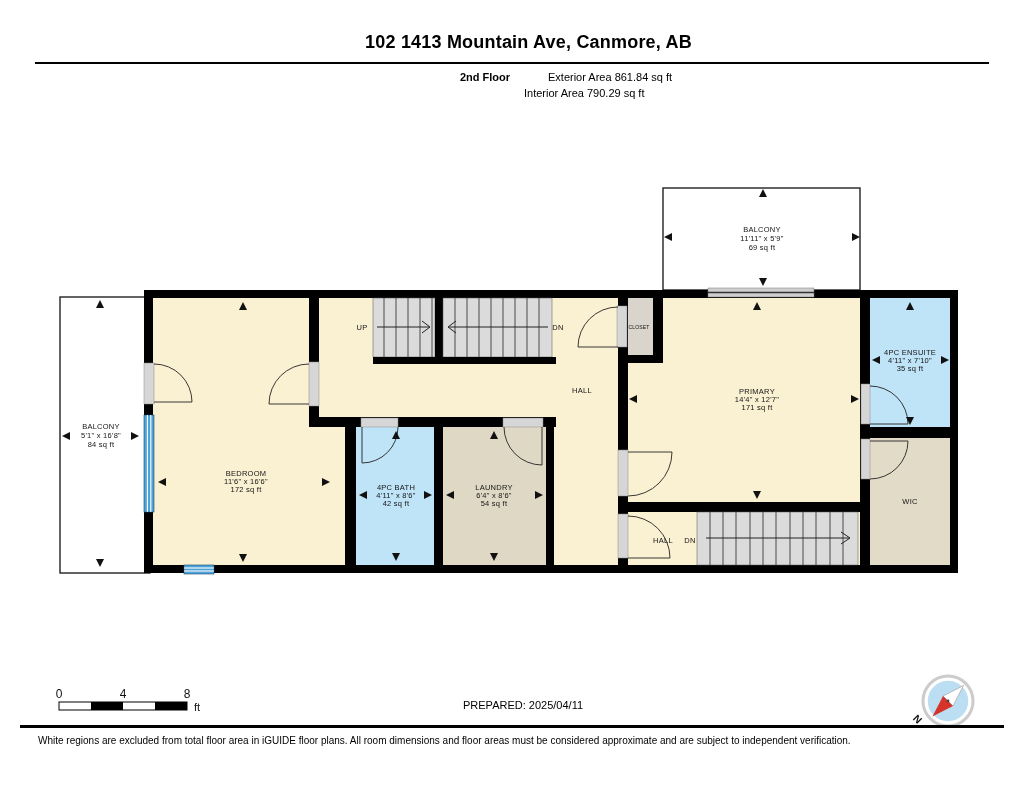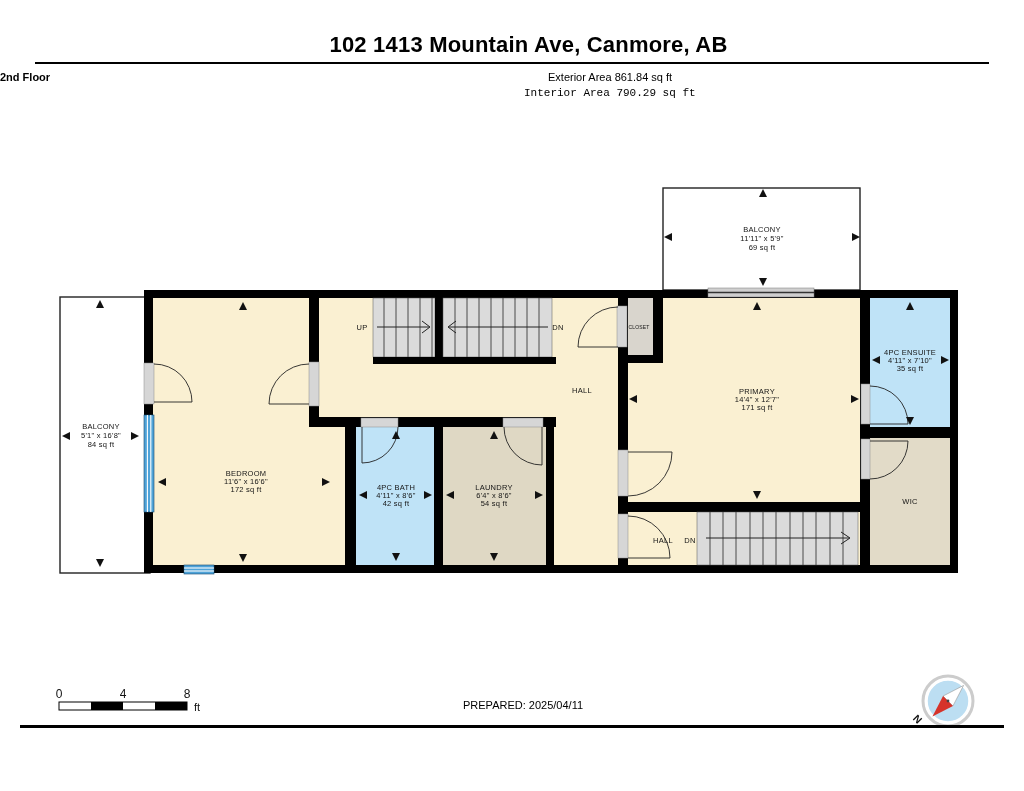--- a/index.html
+++ b/index.html
@@ -1,24 +1,24 @@
 <!DOCTYPE html>
 <html><head>
 <meta charset="utf-8">
 <style>
   html,body{margin:0;padding:0;background:#fff;}
   .page{position:relative;width:1024px;height:791px;background:#fff;overflow:hidden;
         font-family:"Liberation Sans",sans-serif;color:#000;}
   .title{position:absolute;top:32px;left:0;right:0;text-align:center;
-         font-size:22px;font-weight:bold;letter-spacing:.2px;padding-left:33px;}
+         font-size:18px;font-weight:bold;letter-spacing:.2px;padding-left:33px;}
   .title-rule{position:absolute;top:62px;left:35px;width:954px;height:2px;background:#000;}
-  .floor-label{position:absolute;top:71px;left:0;width:510px;
+  .floor-label{position:absolute;top:71px;left:0;width:510px;text-align:right;
                font-size:11px;font-weight:bold;}
   .area-line-1{position:absolute;top:71px;left:548px;font-size:11px;}
-  .area-line-2{position:absolute;top:87px;left:524px;font-size:11px;font-family:Liberation Mono, monospace;}
+  .area-line-2{position:absolute;top:87px;left:524px;font-size:11px;}
   .prepared{position:absolute;top:699px;left:463px;font-size:11px;font-weight:normal;}
   .footer-rule{position:absolute;top:725px;left:20px;width:984px;height:3px;background:#000;}
   .disclaimer{position:absolute;top:735px;left:38px;font-size:10px;}
   #plan-svg{position:absolute;left:0;top:0;}
   .rm{font-family:"Liberation Sans",sans-serif;font-size:7.5px;fill:#141414;
       text-anchor:middle;letter-spacing:.25px;}
   .rm-s{font-family:"Liberation Sans",sans-serif;font-size:5px;fill:#141414;
       text-anchor:middle;letter-spacing:.2px;}
   .tick{font-family:"Liberation Sans",sans-serif;font-size:12px;fill:#111;text-anchor:middle;}
   .ft{font-family:"Liberation Sans",sans-serif;font-size:11px;fill:#111;}
@@ -255,14 +255,15 @@
         <polygon points="948,679 941,701 955,701" fill="#ffffff" stroke="#9a9a9a" stroke-width=".6"></polygon>
         <polygon points="948,723 941,701 955,701" fill="#D6332A"></polygon>
       </g>
       <circle cx="948" cy="701" r="1.4" fill="#444"></circle>
       <text x="920" y="726" font-size="10.5" font-weight="bold" fill="#111" font-family="Liberation Sans, sans-serif" transform="rotate(-135 920 722)">N</text>
     </g>
   </svg>
 
   <div class="prepared">PREPARED: 2025/04/11</div>
   <div class="footer-rule"></div>
+  <div class="disclaimer">White regions are excluded from total floor area in iGUIDE floor plans. All room dimensions and floor areas must be considered approximate and are subject to independent verification.</div>
 
 </div>
 
 </body></html>

